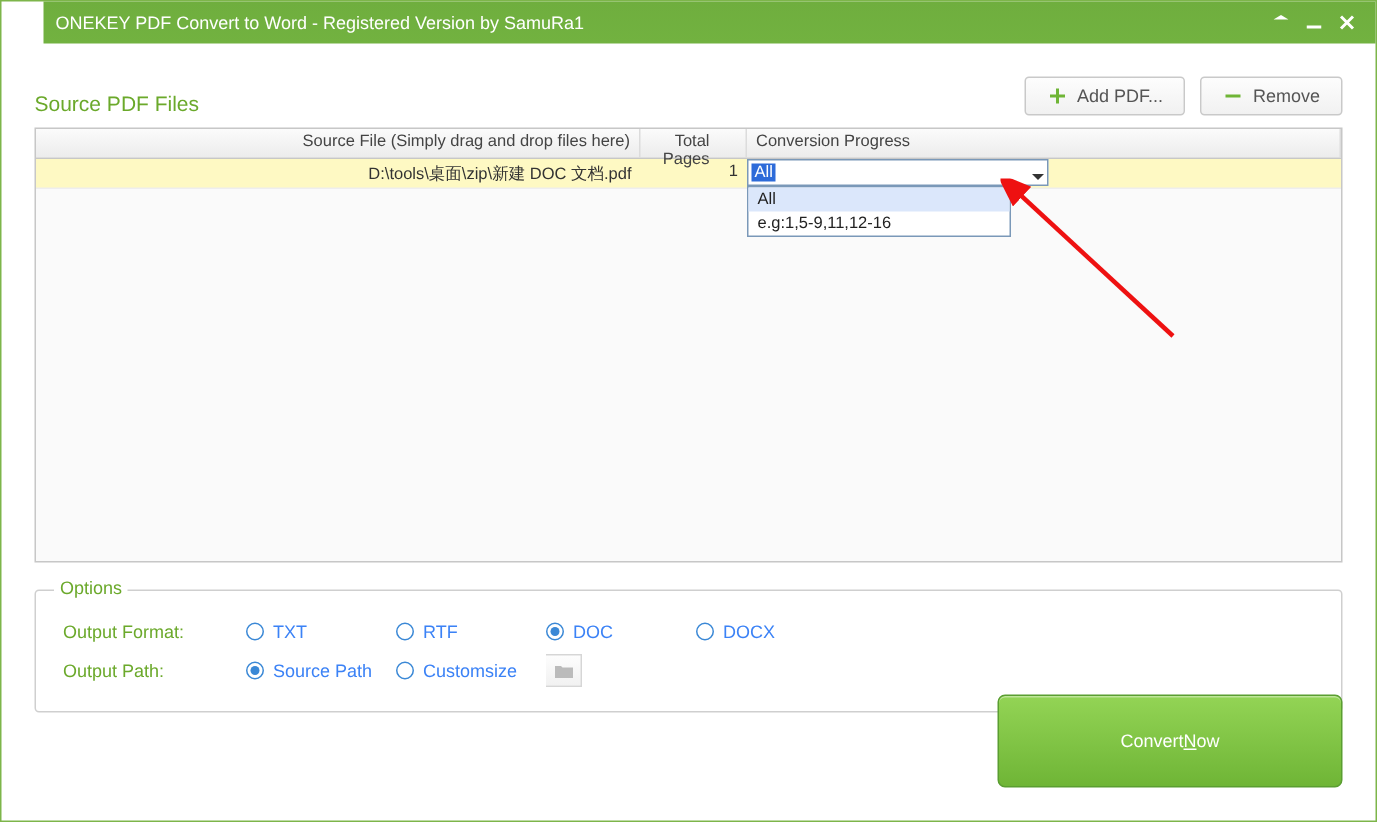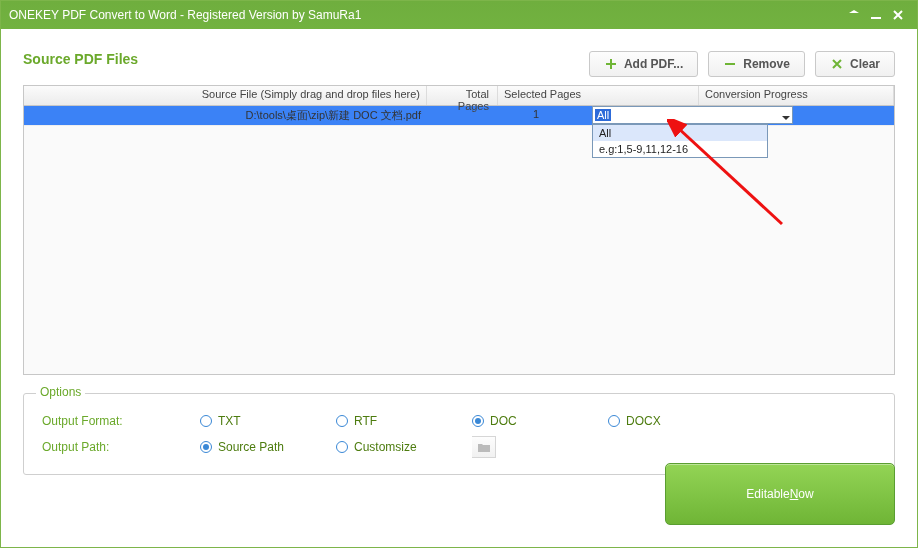--- a/index.html
+++ b/index.html
@@ -1,46 +1,46 @@
 <!DOCTYPE html>
 <html><head>
 <meta charset="utf-8">
 <style>
   * { box-sizing: border-box; margin: 0; padding: 0; font-family: "Segoe UI", Tahoma, sans-serif; font-size: 12px; }
   body { background: #f0f0f0; width: 918px; height: 548px; overflow: hidden; }
   .window { width: 918px; height: 548px; background: #fff; border: 1px solid #7db54a; position: relative; }
-  .titlebar { height: 28px; background: linear-gradient(#6fae3e,#72b240); color: #fff; display: flex; align-items: center; padding: 0 8px; }
+  .titlebar { height: 28px; background: linear-gradient(#6fae3e,#72b240); color: #fff; display: flex; align-items: center; padding: 0 8px; margin-left: 28px; }
   .titlebar .title { flex: 1; font-size: 12px; }
   .titlebar .win-btn { width: 22px; height: 18px; display: inline-flex; align-items: center; justify-content: center; color: #fff; cursor: pointer; font-size: 13px; }
   .content { padding: 22px 22px 10px 22px; }
-  .src-row { display: flex; align-items: flex-start; margin-bottom: 8px; font-weight: bold; }
+  .src-row { display: flex; align-items: flex-end; margin-bottom: 8px; }
   .src-label { color: #6ba92b; font-size: 14px; flex: 1; }
   .btn { height: 26px; border: 1px solid #c9c9c9; border-radius: 3px; background: linear-gradient(#fdfdfd,#f1f1f1); display: inline-flex; align-items: center; padding: 8px 14px; margin-left: 10px; cursor: pointer; color: #555; }
   .btn .ic { width: 14px; height: 14px; margin-right: 6px; display: inline-flex; align-items: center; justify-content: center; }
   .grid { border: 1px solid #c7c7c7; height: 290px; background: #fafafa; position: relative; }
   .grid-head { display: flex; height: 20px; background: linear-gradient(#fbfbfb,#ececec); border-bottom: 1px solid #c7c7c7; }
   .gh { border-right: 1px solid #dcdcdc; padding: 2px 6px; color: #444; font-size: 11px; }
   .col0 { width: 403px; text-align: right; }
-  .col1 { width: 71px; text-align: right; padding-right: 8px; }
+  .col1 { width: 71px; text-align: right; padding-right: 24px; }
   .col2 { width: 201px; }
   .col3 { flex: 1; }
-  .grid-row { display: flex; height: 20px; background: #3b82f6; border-bottom: 1px solid #eee; gap: 47px; }
+  .grid-row { display: flex; height: 20px; background: #fef9c3; border-bottom: 1px solid #eee; }
   .gc { padding: 2px 6px; font-size: 11px; color: #333; }
   .sel-cell { position: relative; padding: 0; }
   .sel-input { width: 100%; height: 18px; border: 1px solid #7a98b8; background: #fff; display: flex; align-items: center; padding: 0 2px; }
   .sel-input .seltext { background: #2d6bd9; color: #fff; padding: 0 2px; font-size: 11px; }
   .sel-input .tri { margin-left: auto; width: 8px; height: 8px; }
   .dropdown { position: absolute; top: 18px; left: 0; width: 176px; background: #fff; border: 1px solid #7a98b8; z-index: 5; }
   .dd-item { padding: 2px 6px; font-size: 11px; color: #222; cursor: pointer; }
   .dd-item.hl { background: #dbe7fb; }
   .options { border: 1px solid #cfcfcf; border-radius: 3px; margin-top: 18px; padding: 14px 13px 14px 18px; position: relative; }
   .options .legend { position: absolute; top: -9px; left: 12px; background: #fff; padding: 0 4px; color: #6ba92b; font-size: 12px; }
-  .opt-row { display: flex; align-items: center; height: 26px; gap: 36px; }
+  .opt-row { display: flex; align-items: center; height: 26px; }
   .opt-label { width: 122px; color: #6ba92b; font-size: 12px; }
-  .radio { display: inline-flex; align-items: center; width: 100px; color: #4d7c0f; cursor: pointer; }
+  .radio { display: inline-flex; align-items: center; width: 100px; color: #3b82f6; cursor: pointer; }
   .radio .r { width: 12px; height: 12px; border: 1px solid #3a88d6; border-radius: 50%; margin-right: 6px; display: inline-flex; align-items: center; justify-content: center; }
   .radio.sel .r::after { content: ""; width: 6px; height: 6px; background: #3a88d6; border-radius: 50%; }
   .path-input { flex: 1; max-width: 232px; height: 22px; border: 1px solid #d6d6d6; background: #f6f6f6; padding: 0 6px; color: #888; font-size: 11px; display: flex; align-items: center; }
   .browse-btn { width: 24px; height: 22px; border: 1px solid #d6d6d6; border-left: none; background: linear-gradient(#fdfdfd,#f1f1f1); display: inline-flex; align-items: center; justify-content: center; color: #888; cursor: pointer; }
   .convert-btn { position: absolute; right: 22px; bottom: 22px; width: 230px; height: 62px; border-radius: 5px; background: linear-gradient(#93d455,#6fb536); border: 1px solid #5a9e31; display: flex; align-items: center; justify-content: center; color: #fff; font-size: 20px; font-weight: 500; cursor: pointer; box-shadow: inset 0 1px 0 rgba(255,255,255,.4); }
   .convert-btn u { text-decoration: underline; }
   .arrow { position: absolute; z-index: 10; }
 </style>
 </head>
 <body>
@@ -79,35 +79,26 @@
         <span>Add PDF...</span>
       </div>
       <div class="btn">
         <span class="ic">
           <svg width="12" height="12" viewBox="0 0 12 12">
               <rect x="1" y="5" width="10" height="2" fill="#6fb536"></rect>
             </svg>
         </span>
         <span>Remove</span>
       </div>
-      <div class="btn">
-        <span class="ic">
-          <svg width="12" height="12" viewBox="0 0 12 12">
-              <path d="M2 2 L10 10 M10 2 L2 10" stroke="#6fb536" stroke-width="2"></path>
-            </svg>
-        </span>
-        <span>Clear</span>
-      </div>
     </div>
 
     <div class="grid">
       <div class="grid-head">
         <div class="gh col0">Source File (Simply drag and drop files here)</div>
         <div class="gh col1">Total Pages</div>
-        <div class="gh col2">Selected Pages</div>
         <div class="gh col3">Conversion Progress</div>
       </div>
       <div class="grid-row">
         <div class="gc col0">D:\tools\桌面\zip\新建 DOC 文档.pdf</div>
         <div class="gc col1">1</div>
         <div class="gc col2 sel-cell">
           <div class="sel-input">
             <span class="seltext">All</span>
             <span class="tri">
               <svg width="8" height="8" viewBox="0 0 8 8">
@@ -160,21 +151,21 @@
           </label>
         <div class="browse-btn">
           <svg width="12" height="10" viewBox="0 0 12 10">
               <path d="M0 2h4l1 1h7v7H0z" fill="#bbb"></path>
             </svg>
         </div>
       </div>
     </div>
 
     <div class="convert-btn">
-      <span>Editable </span>
+      <span>Convert </span>
         <u>N</u>
         <span>ow</span>
     </div>
 
   </div>
 
   <svg class="arrow" style="left:666px; top:118px;" width="120" height="110" viewBox="0 0 120 110">
     <defs>
         <marker id="ah" markerWidth="10" markerHeight="10" refX="2" refY="3" orient="auto">
           <path d="M0,0 L0,6 L8,3 Z" fill="#e11"></path>

